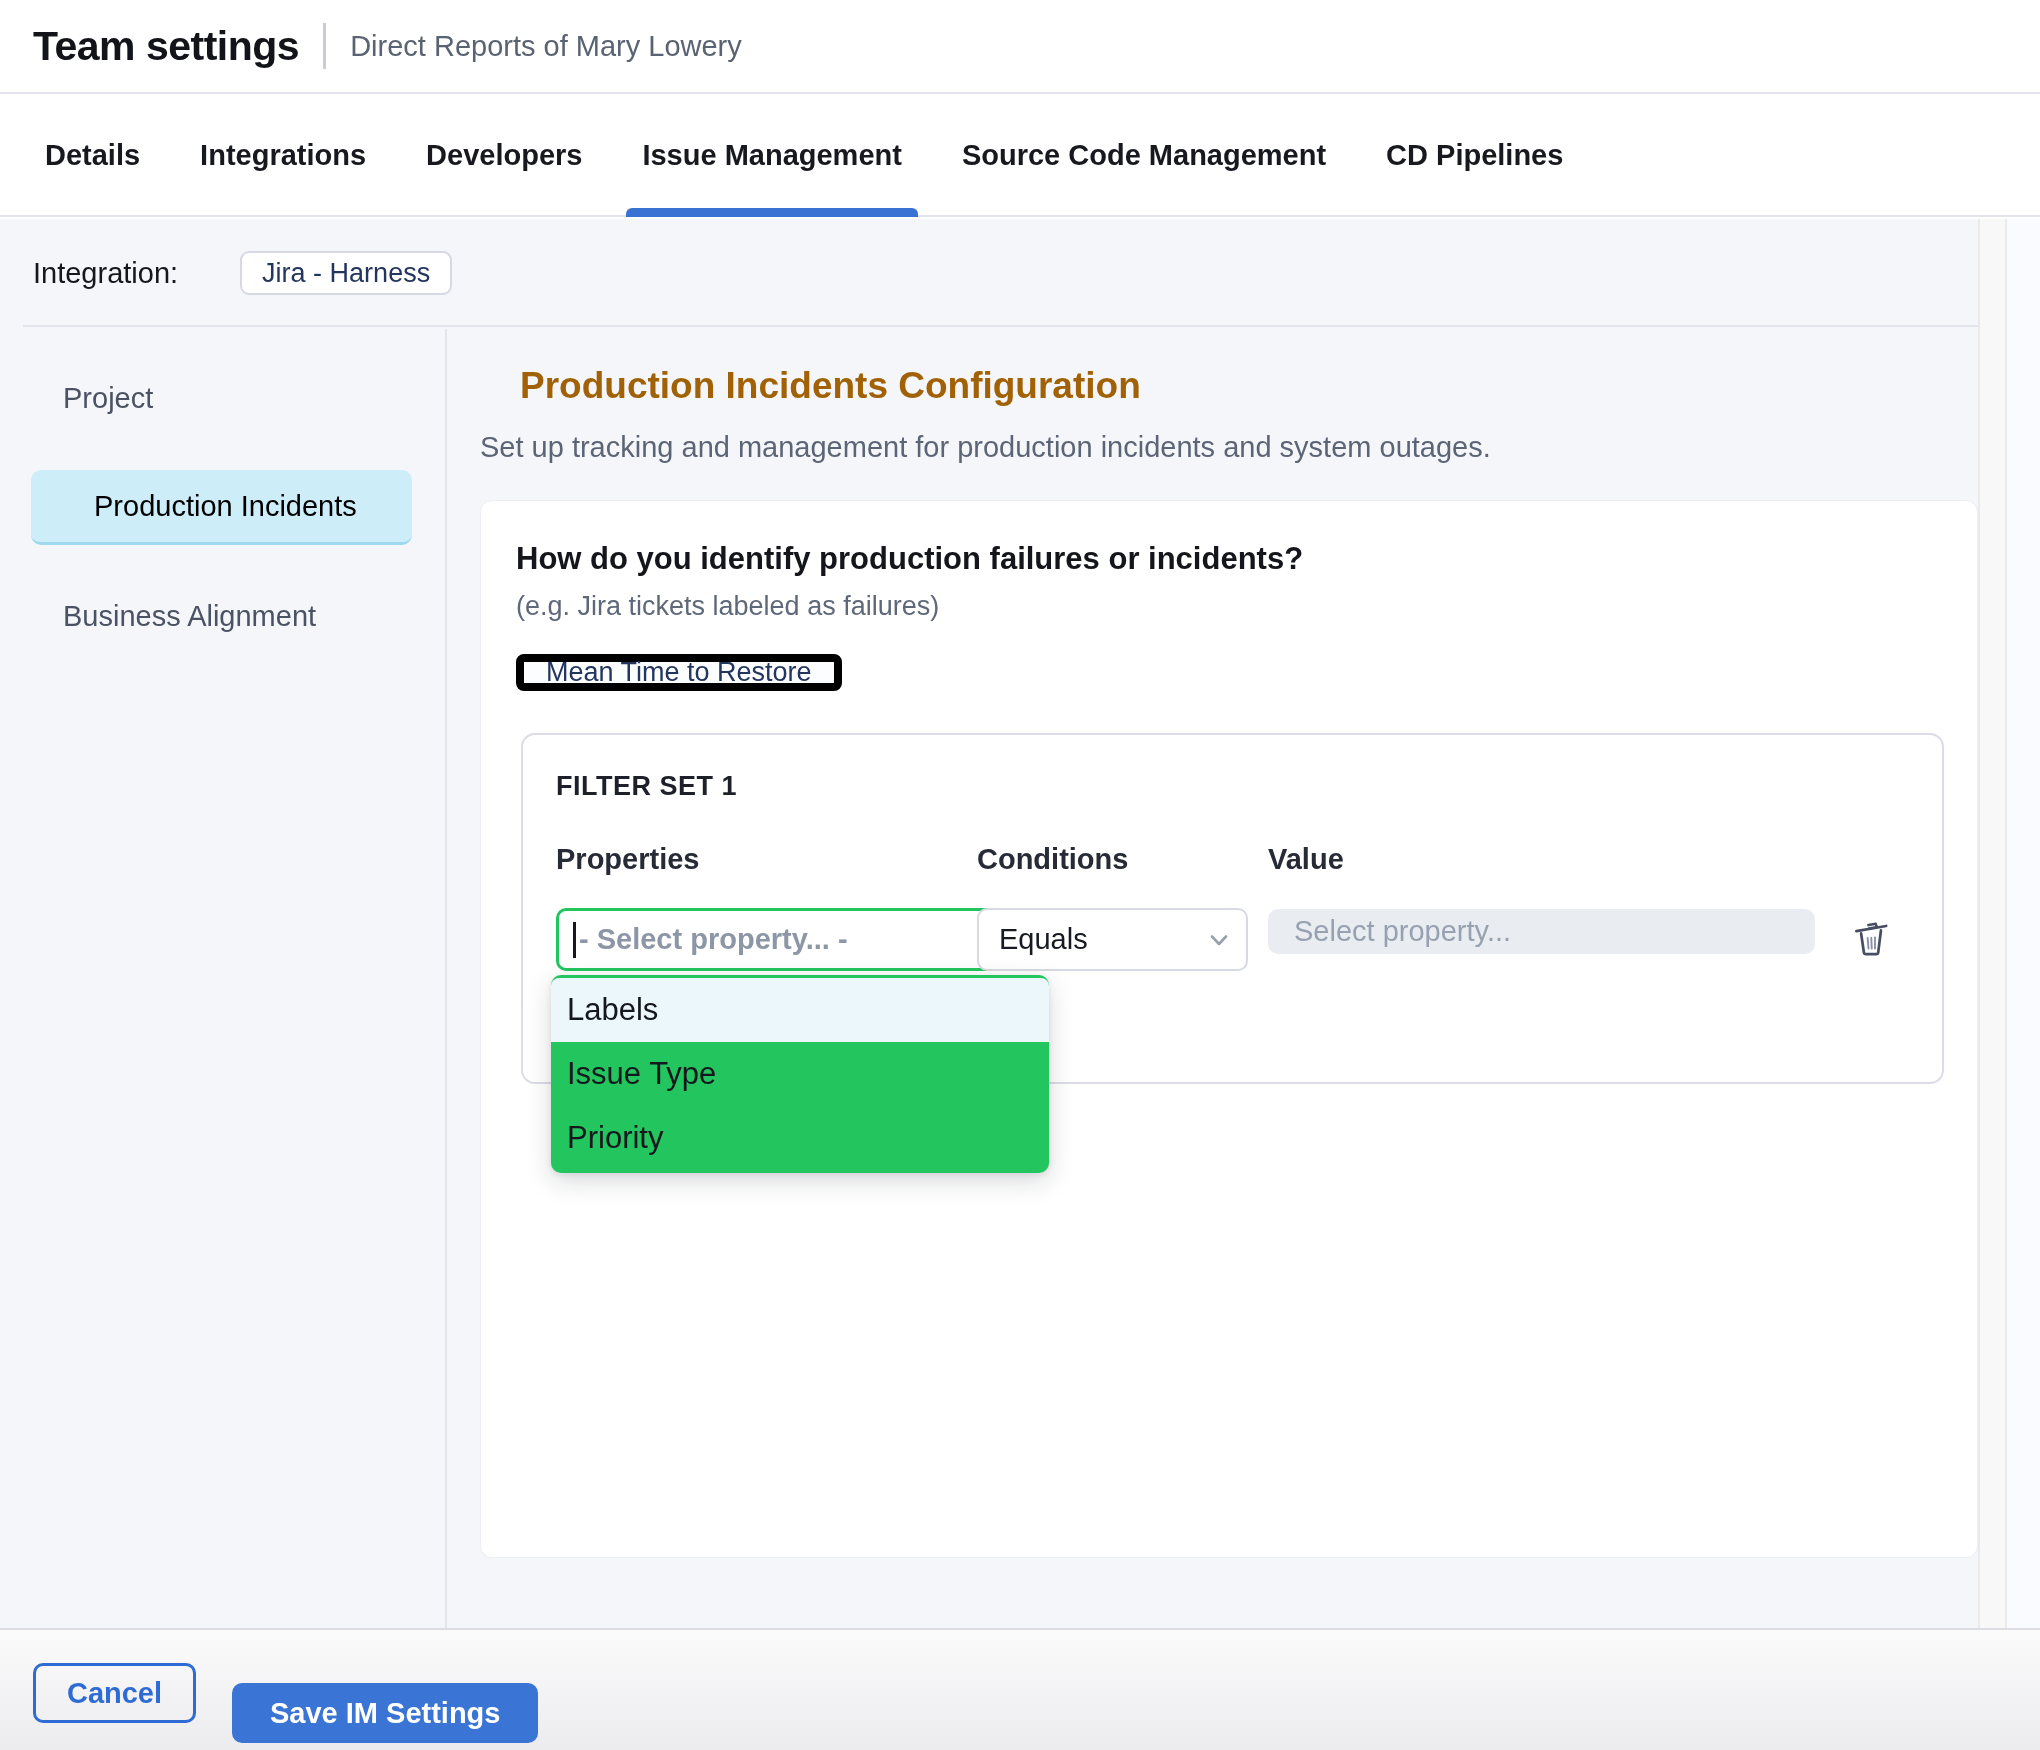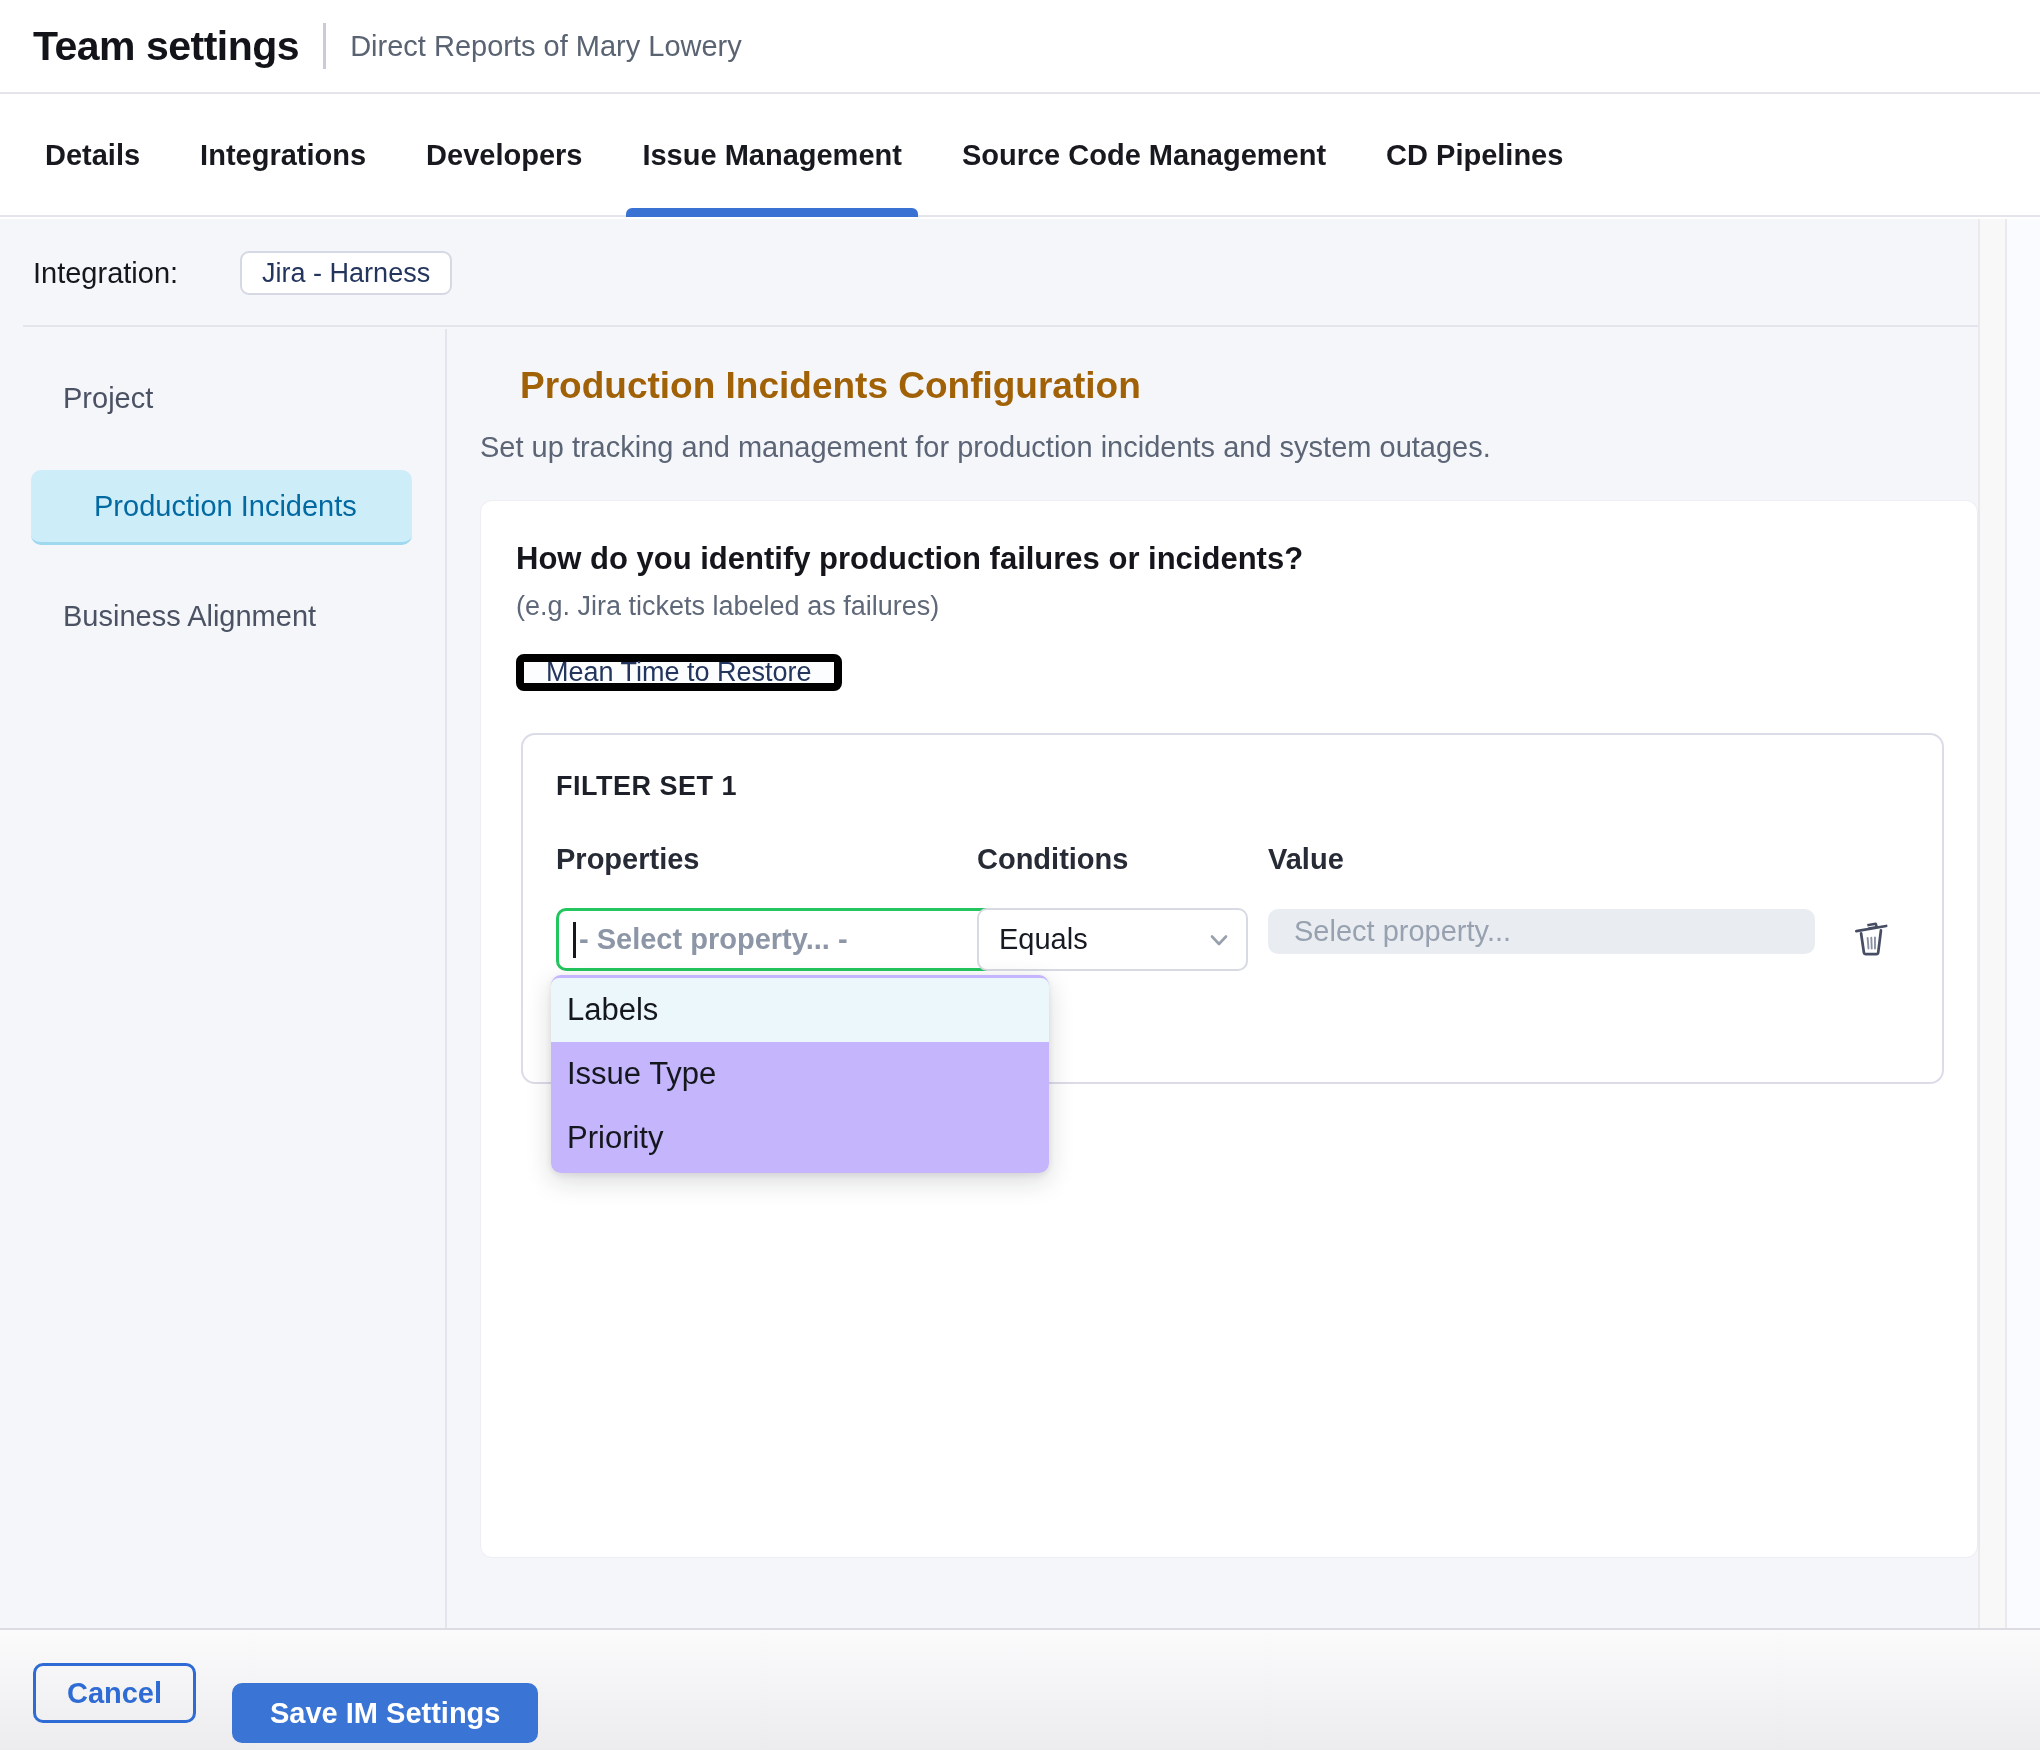--- a/index.html
+++ b/index.html
@@ -78,21 +78,21 @@
   .side-item {
     height:75px; margin-top:34px;
     display:flex; align-items:center; padding-left:63px;
     font-size:29px; color:#4a5263; cursor:pointer;
   }
   .side-item:first-child { margin-top:32px; }
   .side-item.active {
     margin-left:31px; margin-right:33px; 
     background:#cdedf9; border-radius:10px;
     border-bottom:3px solid #9fd9ef;
-    color:#0369a1;
+    color:#000000;
   }
 
   
   .main { position:absolute; top:110px; left:449px; right:0; bottom:0; }
   .main-title { position:absolute; left:31px; top:36px; font-size:37px; font-weight:700; color:#a16207;margin-left:40px; }
   .main-subtitle { position:absolute; left:31px; top:102px; font-size:29px; color:#5c6576; }
 
   .card {
     position:absolute; left:31px; top:171px; width:1498px; height:1058px;
     background:#fff; border:1px solid #edeef3; border-radius:12px;
@@ -136,21 +136,21 @@
   .value-input::placeholder { color:#97a1b0; opacity:1; }
 
   .trash-btn {
     position:absolute; left:1322px; top:177px; width:52px; height:52px;
     display:flex; align-items:center; justify-content:center;
     background:none; border:none; cursor:pointer;
   }
 
   .dropdown {
     position:absolute; left:70px; top:474px; width:498px; z-index:20;
-    background:#c4b5fd; border-radius:10px; padding:3px 0;
+    background:#22c55e; border-radius:10px; padding:3px 0;
     box-shadow:0 8px 26px rgba(20,24,40,0.16), 0 2px 6px rgba(20,24,40,0.08);
   }
   .dropdown-item {
     height:64px; display:flex; align-items:center; padding-left:16px;
     font-size:31px; color:#14171d; cursor:pointer;
   }
   .dropdown-item.highlighted { background:#ecf7fb; border-radius:8px 8px 0 0; }
 
   
   .footer {

